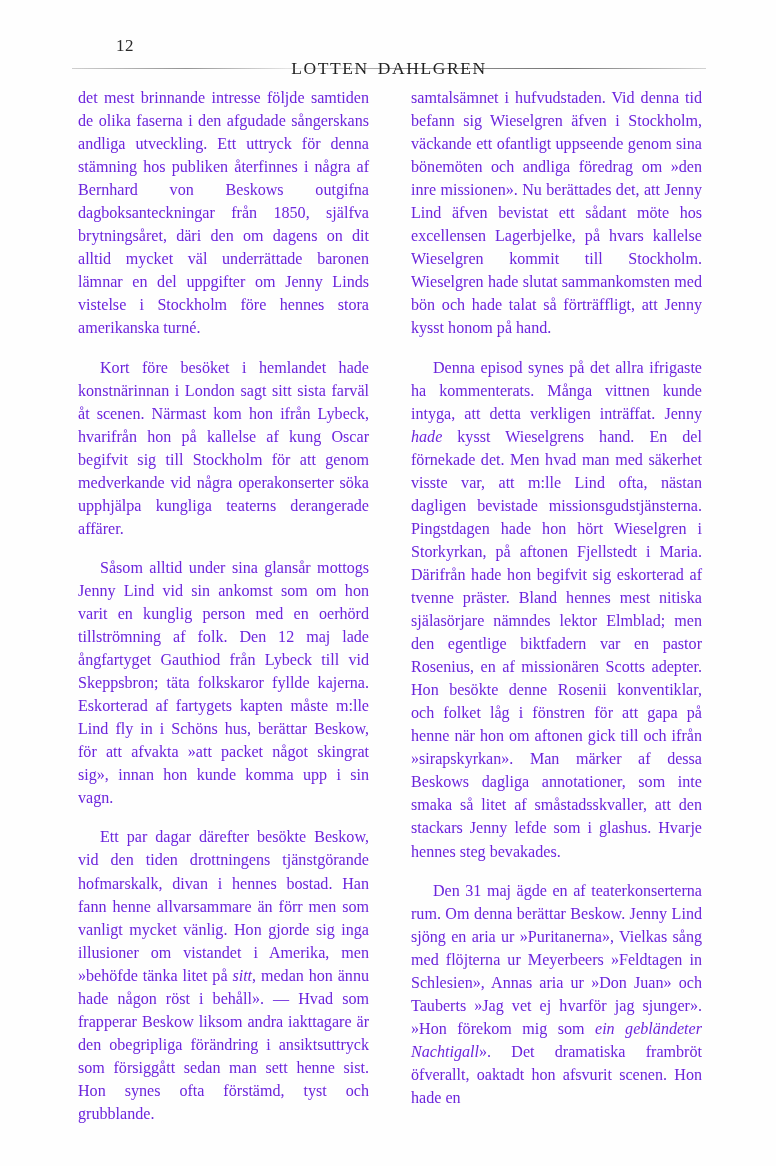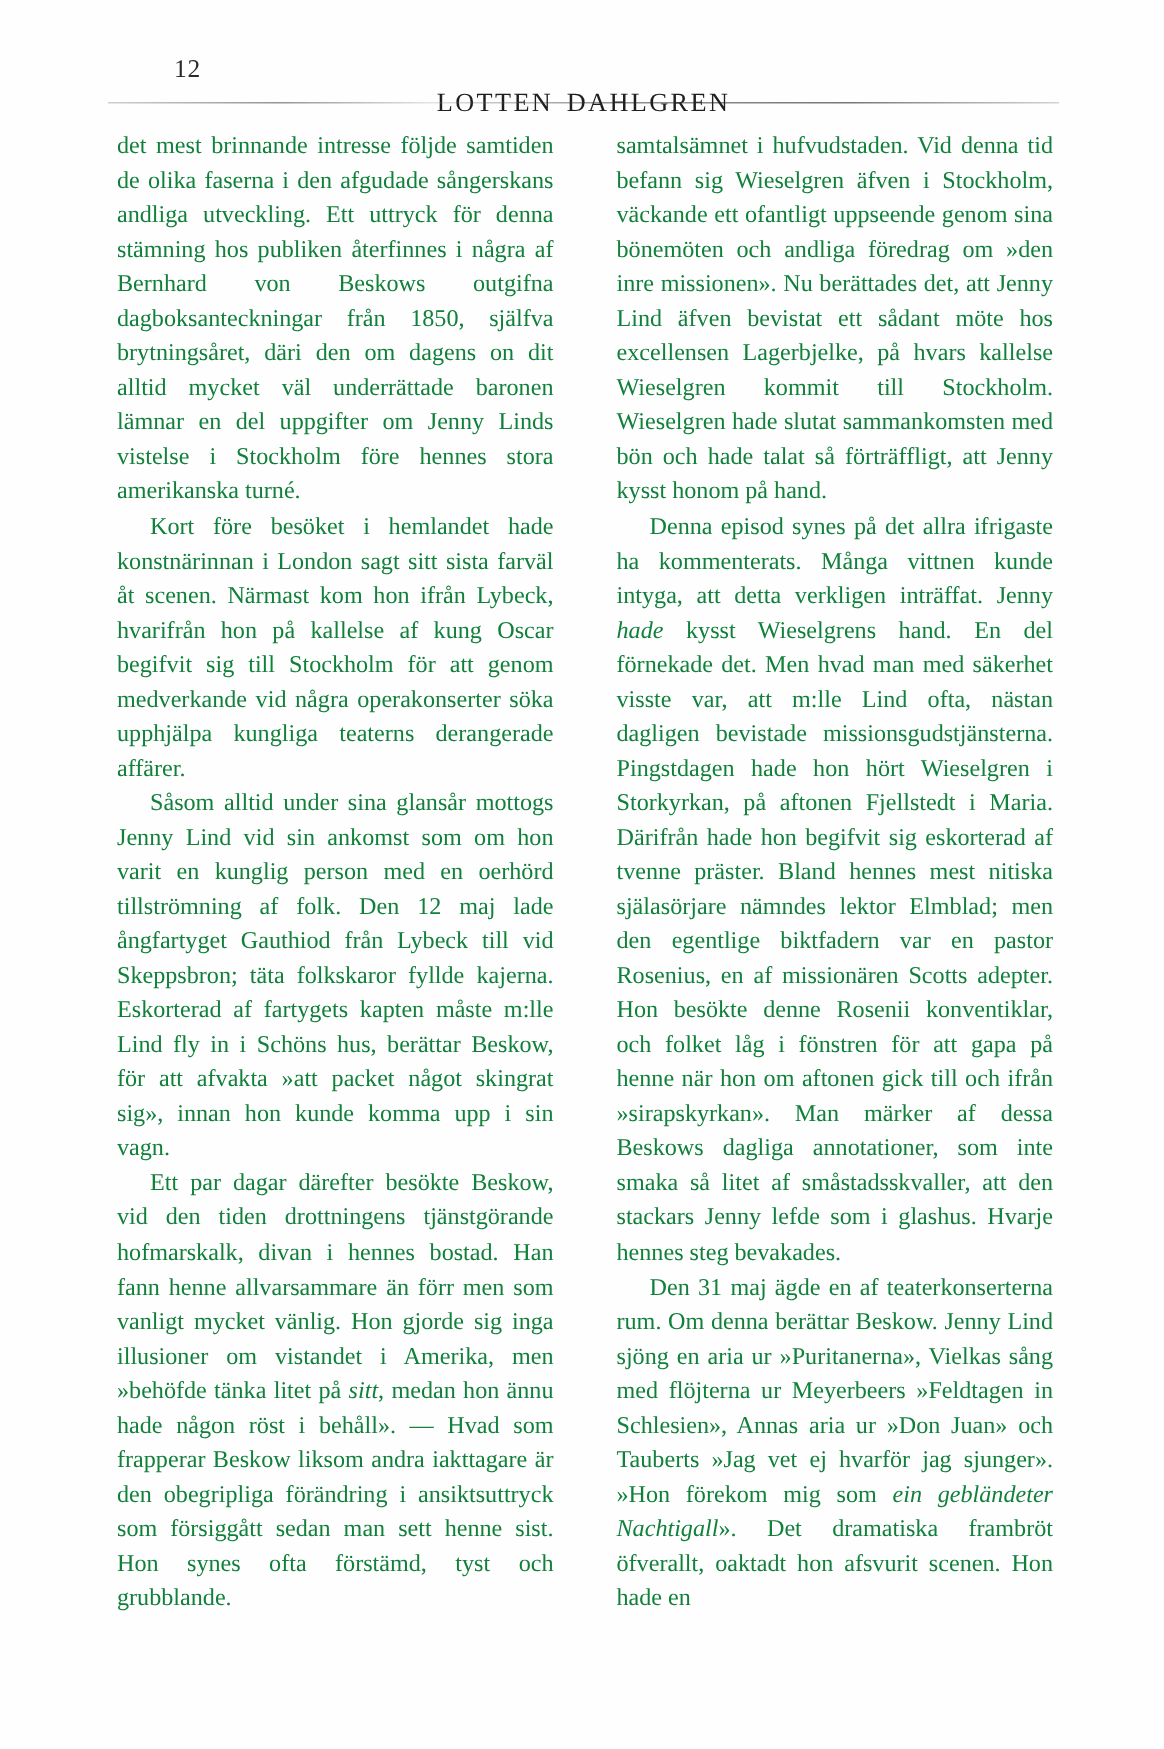--- a/index.html
+++ b/index.html
@@ -81,28 +81,28 @@
   .col {
     width: 291px;
   }
 
   .para {
     margin: 0;
     font-size: 16.1px;
     line-height: 23.05px;
     text-align: justify;
     text-justify: inter-word;
-    color: #15803d;
+    color: #6d28d9;
     -webkit-font-smoothing: none;
   }
   .para.indent {
     text-indent: 22px;
   }
   .para + .para {
-    margin-top: 0;
+    margin-top: 16px;
   }
   em {
   }
 
   
   .col {
     filter: contrast(1.04);
   }
 </style>
 </head>

